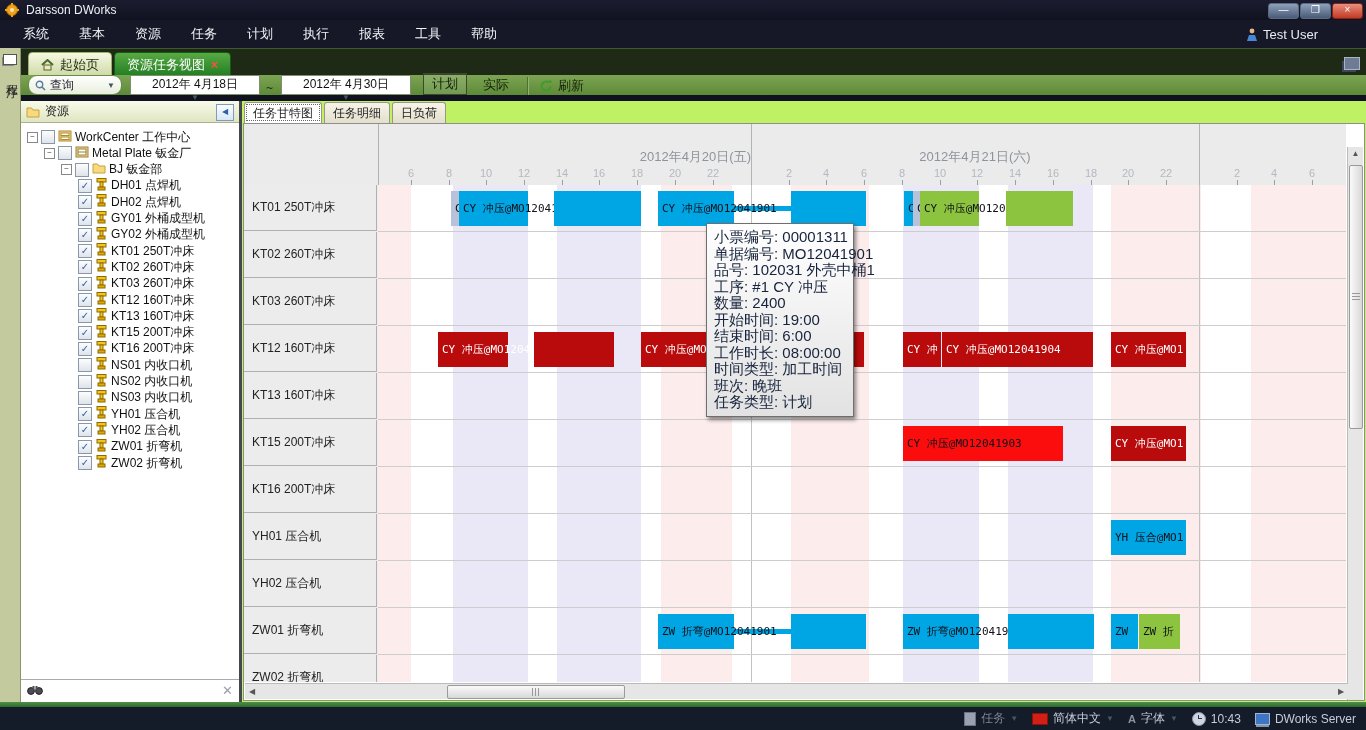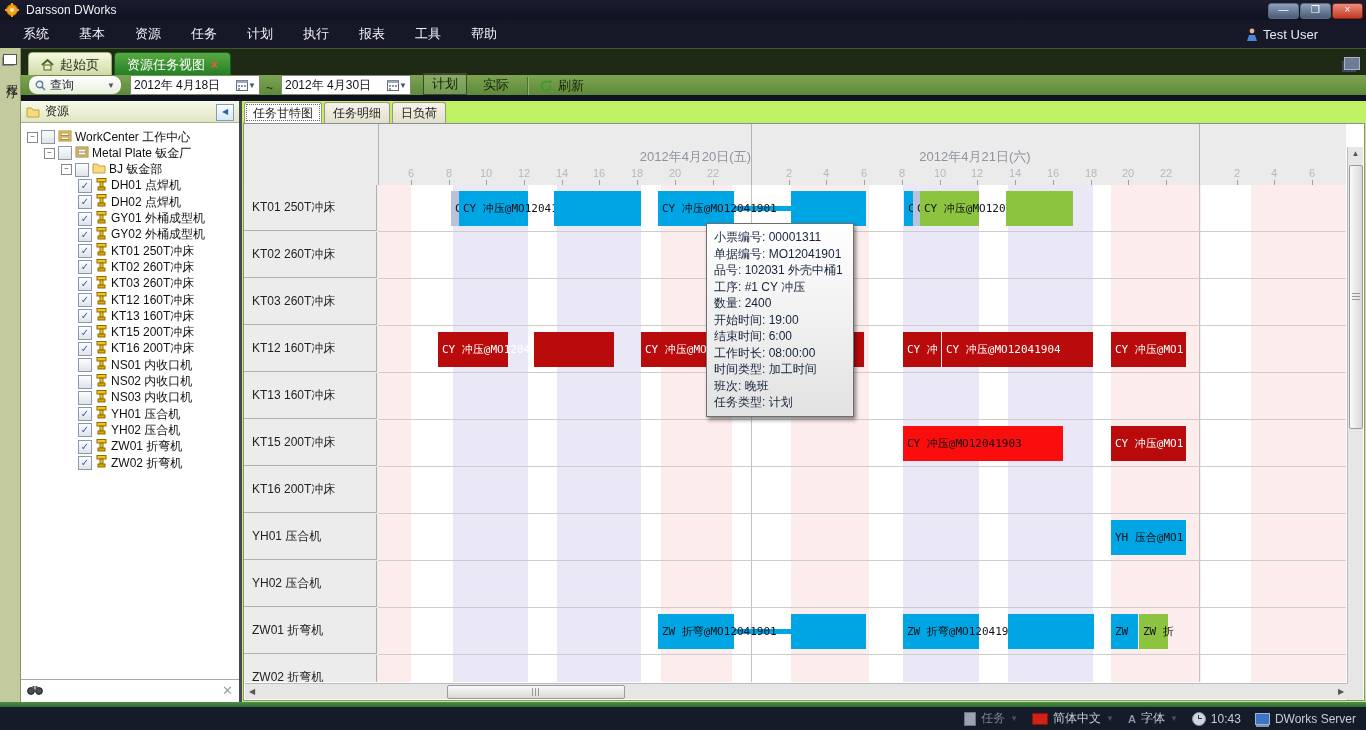--- a/index.html
+++ b/index.html
@@ -22,21 +22,21 @@
   .doc-tab{position:absolute;top:3px;height:24px;border-radius:4px 4px 0 0;font-size:13px;display:flex;align-items:center;gap:6px;padding:0 12px;}
   .doc-tab.home{left:8px;background:linear-gradient(#f6f8e2,#ccd8a4);color:#23300f;border:1px solid #9db06e;}
   .doc-tab.active{left:94px;background:linear-gradient(#58a943,#1f7c22);color:#fff;border:1px solid #135c14;}
   .tab-close{color:#ff5040;font-weight:bold;font-size:12px;}
   .strip-right-icon{position:absolute;right:6px;top:8px;width:14px;height:11px;border:1px solid #aab4c4;background:#6d7c94;box-shadow:-3px 3px 0 -1px #39465c;}
   
   .toolbar{position:absolute;left:20px;top:75px;width:1346px;height:20px;
     background:linear-gradient(#7ca453,#5d8a38);display:flex;align-items:flex-end;}
   .tb-search{margin-left:8px;width:80px;height:18px;background:linear-gradient(#fff,#e8efdc);border:1px solid #6b8a4b;border-radius:9px;
     display:flex;align-items:center;gap:4px;font-size:12px;color:#223;padding:0 6px;}
-  .tb-date{margin-left:8px;width:122px;height:18px;background:#fff;border:1px solid #7f8f6b;display:flex;align-items:center;font-size:12px;color:#111;padding:0 3px;}
+  .tb-date{margin-left:8px;width:122px;height:18px;background:#fff;border:1px solid #7f8f6b;display:flex;align-items:center;font-size:12px;color:#111;padding:0 3px;flex-direction:column;}
   .tb-date .cal{margin-left:auto;}
   .tb-tilde{color:#1c2b10;font-size:12px;margin-left:6px;}
   .tb-toggle{margin-left:8px;height:20px;padding:0 8px;font-size:13px;color:#13200a;display:flex;align-items:center;}
   .tb-toggle.sel{border:1px solid #3a4a28;background:rgba(255,255,255,0.12);margin-left:12px;}
   .tb-sep{width:1px;height:18px;background:#4e6e34;border-right:1px solid #93b470;margin-left:10px;}
   .tb-refresh{margin-left:10px;display:flex;align-items:center;gap:5px;font-size:13px;color:#13200a;}
   .drop{font-size:8px;color:#456;}
   
   .sidestrip{position:absolute;left:0;top:48px;width:20px;height:654px;background:#c3cb9e;border-right:1px solid #8a936b;}
   .sidestrip .stack-icon{position:absolute;left:3px;top:6px;width:12px;height:9px;border:1px solid #555;background:#fff;box-shadow:-2px 2px 0 -1px #888;}
@@ -88,21 +88,21 @@
   .vthumb{position:absolute;left:1px;width:12px;background:linear-gradient(90deg,#fafafa,#d8d8d8);border:1px solid #9a9a9a;border-radius:2px;}
   .sarrow{position:absolute;left:1px;width:13px;height:14px;color:#555;font-size:8px;text-align:center;line-height:14px;}
   .hscroll{position:absolute;left:1px;bottom:1px;width:1103px;height:15px;background:#e6e6e6;border-top:1px solid #bbb;}
   .hthumb{position:absolute;top:1px;height:12px;background:linear-gradient(#fafafa,#d8d8d8);border:1px solid #9a9a9a;border-radius:2px;}
   .grip{position:absolute;top:2px;left:50%;width:8px;height:8px;transform:translateX(-50%);
     background:repeating-linear-gradient(90deg,#999 0 1px,transparent 1px 3px);}
   .sarrow-h{position:absolute;top:1px;width:14px;height:13px;color:#555;font-size:8px;text-align:center;line-height:13px;}
   
   .tooltip{position:absolute;left:706px;top:223px;width:148px;background:linear-gradient(#ffffff,#e2e2e2);
     border:1px solid #6f6f6f;box-shadow:2px 3px 4px rgba(0,0,0,0.45);padding:5px 7px;z-index:50;box-sizing:border-box;}
-  .tooltip .tline{font-size:12px;color:#16233c;line-height:16.5px;white-space:nowrap;}
+  .tooltip .tline{font-size:15px;color:#16233c;line-height:16.5px;white-space:nowrap;}
   
   .greenstrip{position:absolute;left:0;top:702px;width:1366px;height:5px;background:linear-gradient(#4f8f46,#2d6b2e);}
   .statusbar{position:absolute;left:0;top:707px;width:1366px;height:23px;background:#141b29;
     display:flex;align-items:center;justify-content:flex-end;gap:14px;padding-right:10px;box-sizing:border-box;}
   .sb-item{display:flex;align-items:center;gap:5px;color:#c6ccd8;font-size:12px;}
   .sb-item.dim{color:#7d8597;}
   .flag{width:14px;height:10px;background:#d42014;border:1px solid #8c120a;}
   .clock{width:12px;height:12px;border-radius:50%;background:#cfd6e2;border:1px solid #8792a6;position:relative;}
   .clock:after{content:"";position:absolute;left:5px;top:2px;width:1px;height:4px;background:#333;}
   .clock:before{content:"";position:absolute;left:5px;top:5px;width:4px;height:1px;background:#333;}
@@ -537,21 +537,21 @@
           <div class="growline" style="top: 375px;"></div>
           <div class="bar" style="left: 733px; width: 75px; top: 335px; background: rgb(0, 165, 227); color: rgb(16, 16, 24);">YH 压合@MO1</div>
           <div class="growline" style="top: 422px;"></div>
           <div class="growline" style="top: 469px;"></div>
           <div class="bar" style="left: 280px; width: 76px; top: 429px; background: rgb(0, 165, 227); color: rgb(16, 16, 24);">ZW 折弯@MO12041901</div>
           <div class="bar conn" style="left: 356px; width: 57px; top: 444px; background: rgb(0, 165, 227);"></div>
           <div class="bar" style="left: 413px; width: 75px; top: 429px; background: rgb(0, 165, 227); color: rgb(16, 16, 24);"></div>
           <div class="bar" style="left: 525px; width: 76px; top: 429px; background: rgb(0, 165, 227); color: rgb(16, 16, 24);">ZW 折弯@MO12041901</div>
           <div class="bar" style="left: 630px; width: 86px; top: 429px; background: rgb(0, 165, 227); color: rgb(16, 16, 24);"></div>
           <div class="bar" style="left: 733px; width: 27px; top: 429px; background: rgb(0, 165, 227); color: rgb(16, 16, 24);">ZW</div>
-          <div class="bar" style="left: 761px; width: 29px; top: 429px; background: rgb(140, 196, 63); color: rgb(16, 16, 24);">ZW 折</div>
+          <div class="bar" style="left: 761px; width: 41px; top: 429px; background: rgb(140, 196, 63); color: rgb(16, 16, 24);">ZW 折</div>
         </div>
       <div class="vscroll">
         <div class="sarrow" style="top:0">▲</div>
         <div class="vthumb" style="top:18px;height:262px">
           <div class="grip" style="top:50%;left:2px;transform:translateY(-50%) rotate(90deg);"></div>
         </div>
 
       </div>
       <div class="hscroll">
         <div class="sarrow-h" style="left:0">◀</div>

